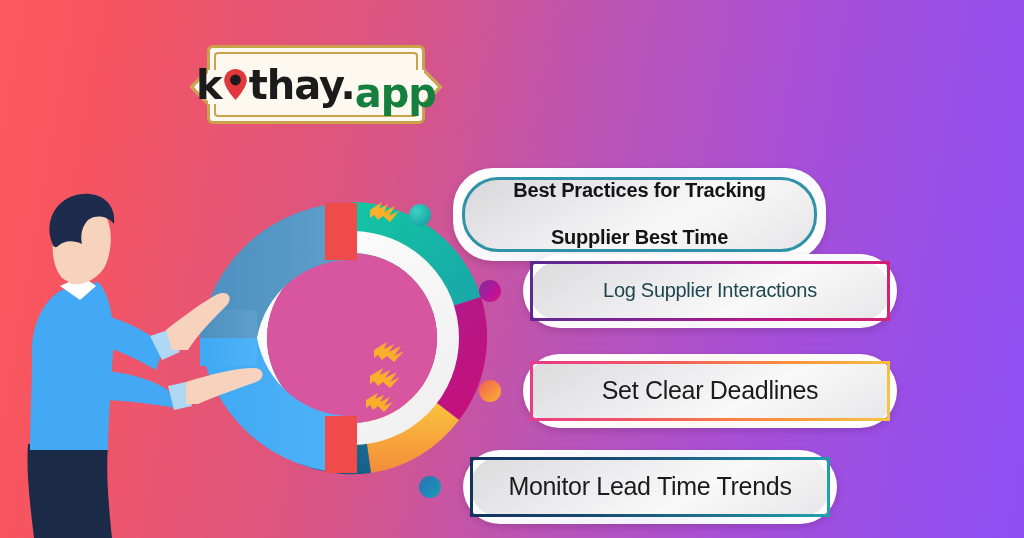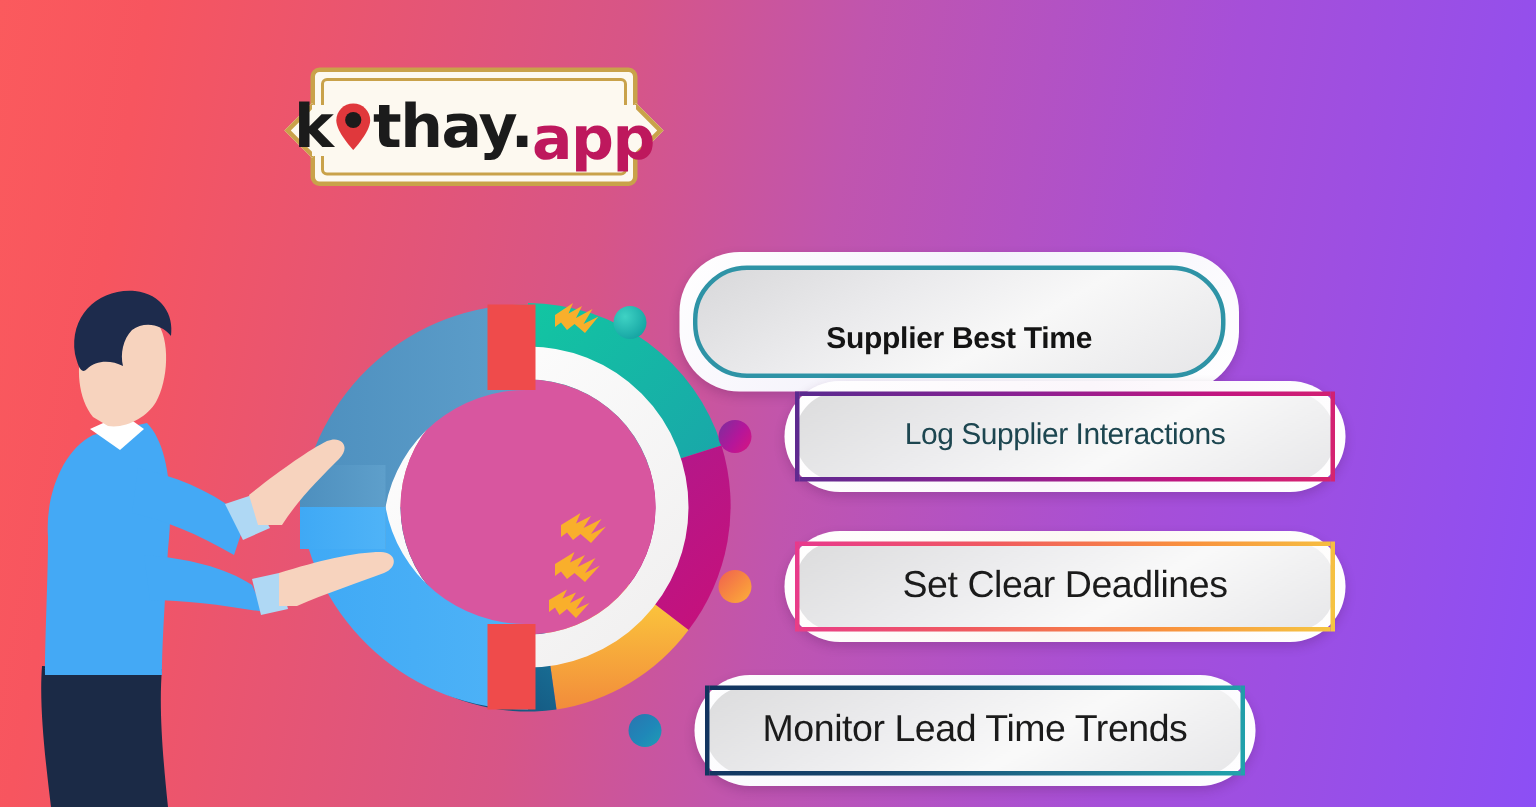--- a/index.html
+++ b/index.html
@@ -67,21 +67,21 @@
     position: relative;
     z-index: 5;
     font-size: 40px;
     font-weight: 700;
     letter-spacing: -1px;
     display: flex;
     align-items: center;
     font-family: "DejaVu Sans", sans-serif;
   }
   .logo-dark { color: #1b1b1b; }
-  .logo-red { color: #be185d; margin-top: 16px; }
+  .logo-red { color: #15803d; margin-top: 16px; }
   .pin {
     position: relative;
     display: inline-block;
     width: 25px;
     height: 33px;
     margin: 0 1px;
     vertical-align: middle;
   }
   .pin svg { display: block; }
 
@@ -161,21 +161,21 @@
   #row3 { left: 479px; top: 354px; gap: 22px; }
   #row3 .dot { background: linear-gradient(135deg, #f0604f 0%, #f8903f 60%, #fbb03b 100%); }
   #row3 .pill {
     width: 360px; height: 60px;
     background: linear-gradient(115deg, #ffffff 0%, #fdf7f3 50%, #ffffff 100%);
     padding: 7px;
   }
   #row3 .pill-inner {
     border: 3px solid;
     border-image: linear-gradient(105deg, #e8398c 0%, #f05a5f 35%, #f9913d 70%, #f5c542 100%) 1;
-    border-radius: 28px;
+    border-radius: 18px;
     background: linear-gradient(150deg, #dcdcdd 0%, #ececee 35%, #f9f9f9 62%, #e7e7e9 100%);
   }
   #row3 span { font-size: 25px; font-weight: 400; color: #1b1b1b; letter-spacing: -0.3px; }
 
   
   #row4 { left: 419px; top: 450px; gap: 22px; }
   #row4 .dot { background: linear-gradient(135deg, #2a75b0 0%, #1f87b8 55%, #1e9db5 100%); }
   #row4 .pill {
     width: 360px; height: 60px;
     background: linear-gradient(115deg, #ffffff 0%, #f3f2fb 50%, #ffffff 100%);
@@ -303,21 +303,21 @@
       <span class="logo-dark">thay.</span>
       <span class="logo-red">app</span>
     </div>
   </div>
 
   <div class="row" id="row1">
     <div class="dot"></div>
     <div class="pill">
       <div class="pill-inner">
         <span>
-          <br>
+          <span>Best Practices for Tracking</span><br>
           <span>Supplier Best Time</span>
         </span>
       </div>
     </div>
   </div>
 
   <div class="row" id="row2">
     <div class="dot"></div>
     <div class="pill">
       <div class="pill-inner">

